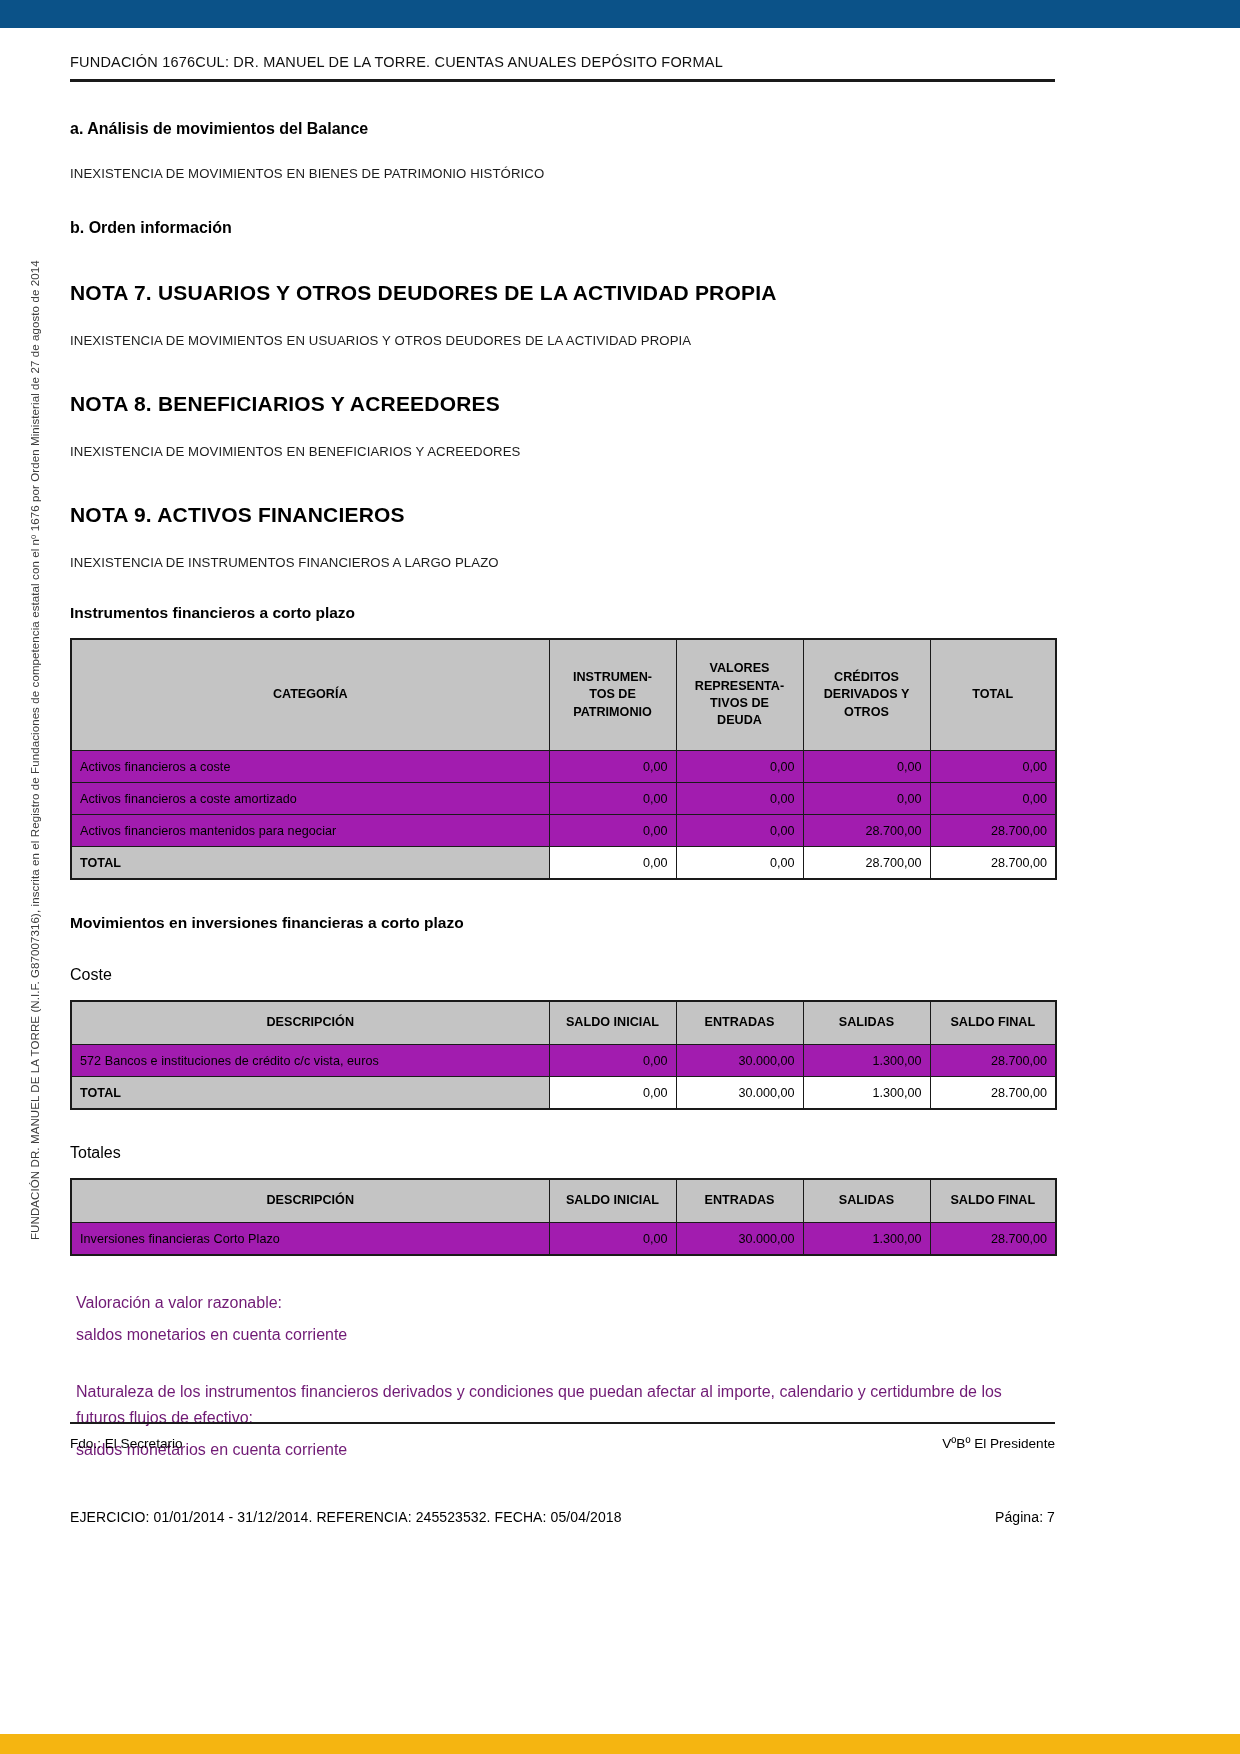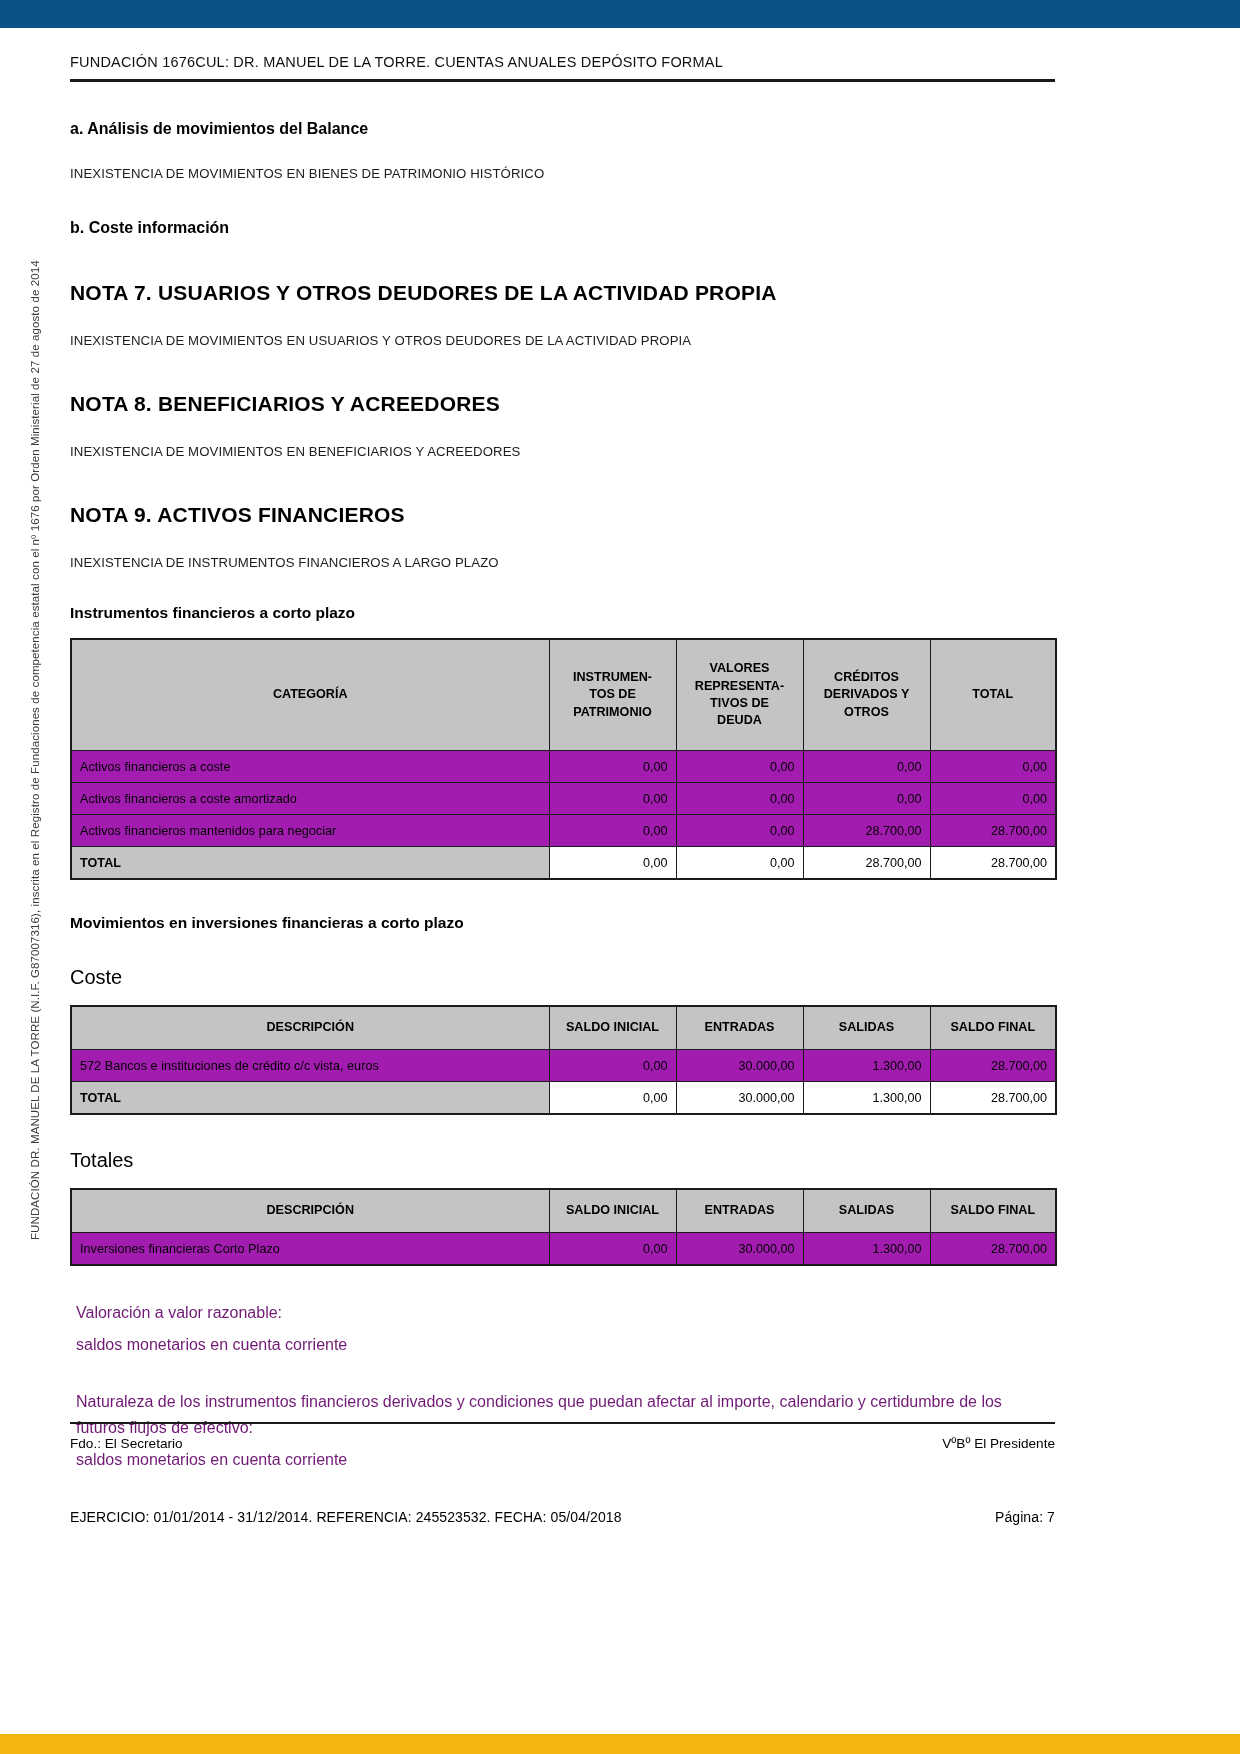--- a/index.html
+++ b/index.html
@@ -93,21 +93,21 @@
     letter-spacing: 0.2px;
   }
 
   h4.tblcap {
     font-size: 15.5px;
     font-weight: bold;
     margin: 34px 0 0 0;
   }
   h4.tblcap.light {
     font-weight: normal;
-    font-size: 20px;
+    font-size: 16px;
   }
 
   
   table.fin {
     border-collapse: collapse;
     width: 985px;
     margin-top: 16px;
     table-layout: fixed;
     border: 2.5px solid #1a1a1a;
   }
@@ -209,21 +209,21 @@
 <div class="side-legal">FUNDACIÓN DR. MANUEL DE LA TORRE (N.I.F. G87007316), inscrita en el Registro de Fundaciones de competencia estatal con el nº 1676 por Orden Ministerial de 27 de agosto de 2014</div>
 
 <div class="page">
   <div class="content">
 
     <div class="doc-header">FUNDACIÓN 1676CUL: DR. MANUEL DE LA TORRE. CUENTAS ANUALES DEPÓSITO FORMAL</div>
 
     <h3 class="sub">a. Análisis de movimientos del Balance</h3>
     <p class="plain">INEXISTENCIA DE MOVIMIENTOS EN BIENES DE PATRIMONIO HISTÓRICO</p>
 
-    <h3 class="sub">b. Coste información</h3>
+    <h3 class="sub">b. Orden información</h3>
 
     <h2 class="nota">NOTA 7. USUARIOS Y OTROS DEUDORES DE LA ACTIVIDAD PROPIA</h2>
     <p class="plain">INEXISTENCIA DE MOVIMIENTOS EN USUARIOS Y OTROS DEUDORES DE LA ACTIVIDAD PROPIA</p>
 
     <h2 class="nota">NOTA 8. BENEFICIARIOS Y ACREEDORES</h2>
     <p class="plain">INEXISTENCIA DE MOVIMIENTOS EN BENEFICIARIOS Y ACREEDORES</p>
 
     <h2 class="nota">NOTA 9. ACTIVOS FINANCIEROS</h2>
     <p class="plain">INEXISTENCIA DE INSTRUMENTOS FINANCIEROS A LARGO PLAZO</p>
 

